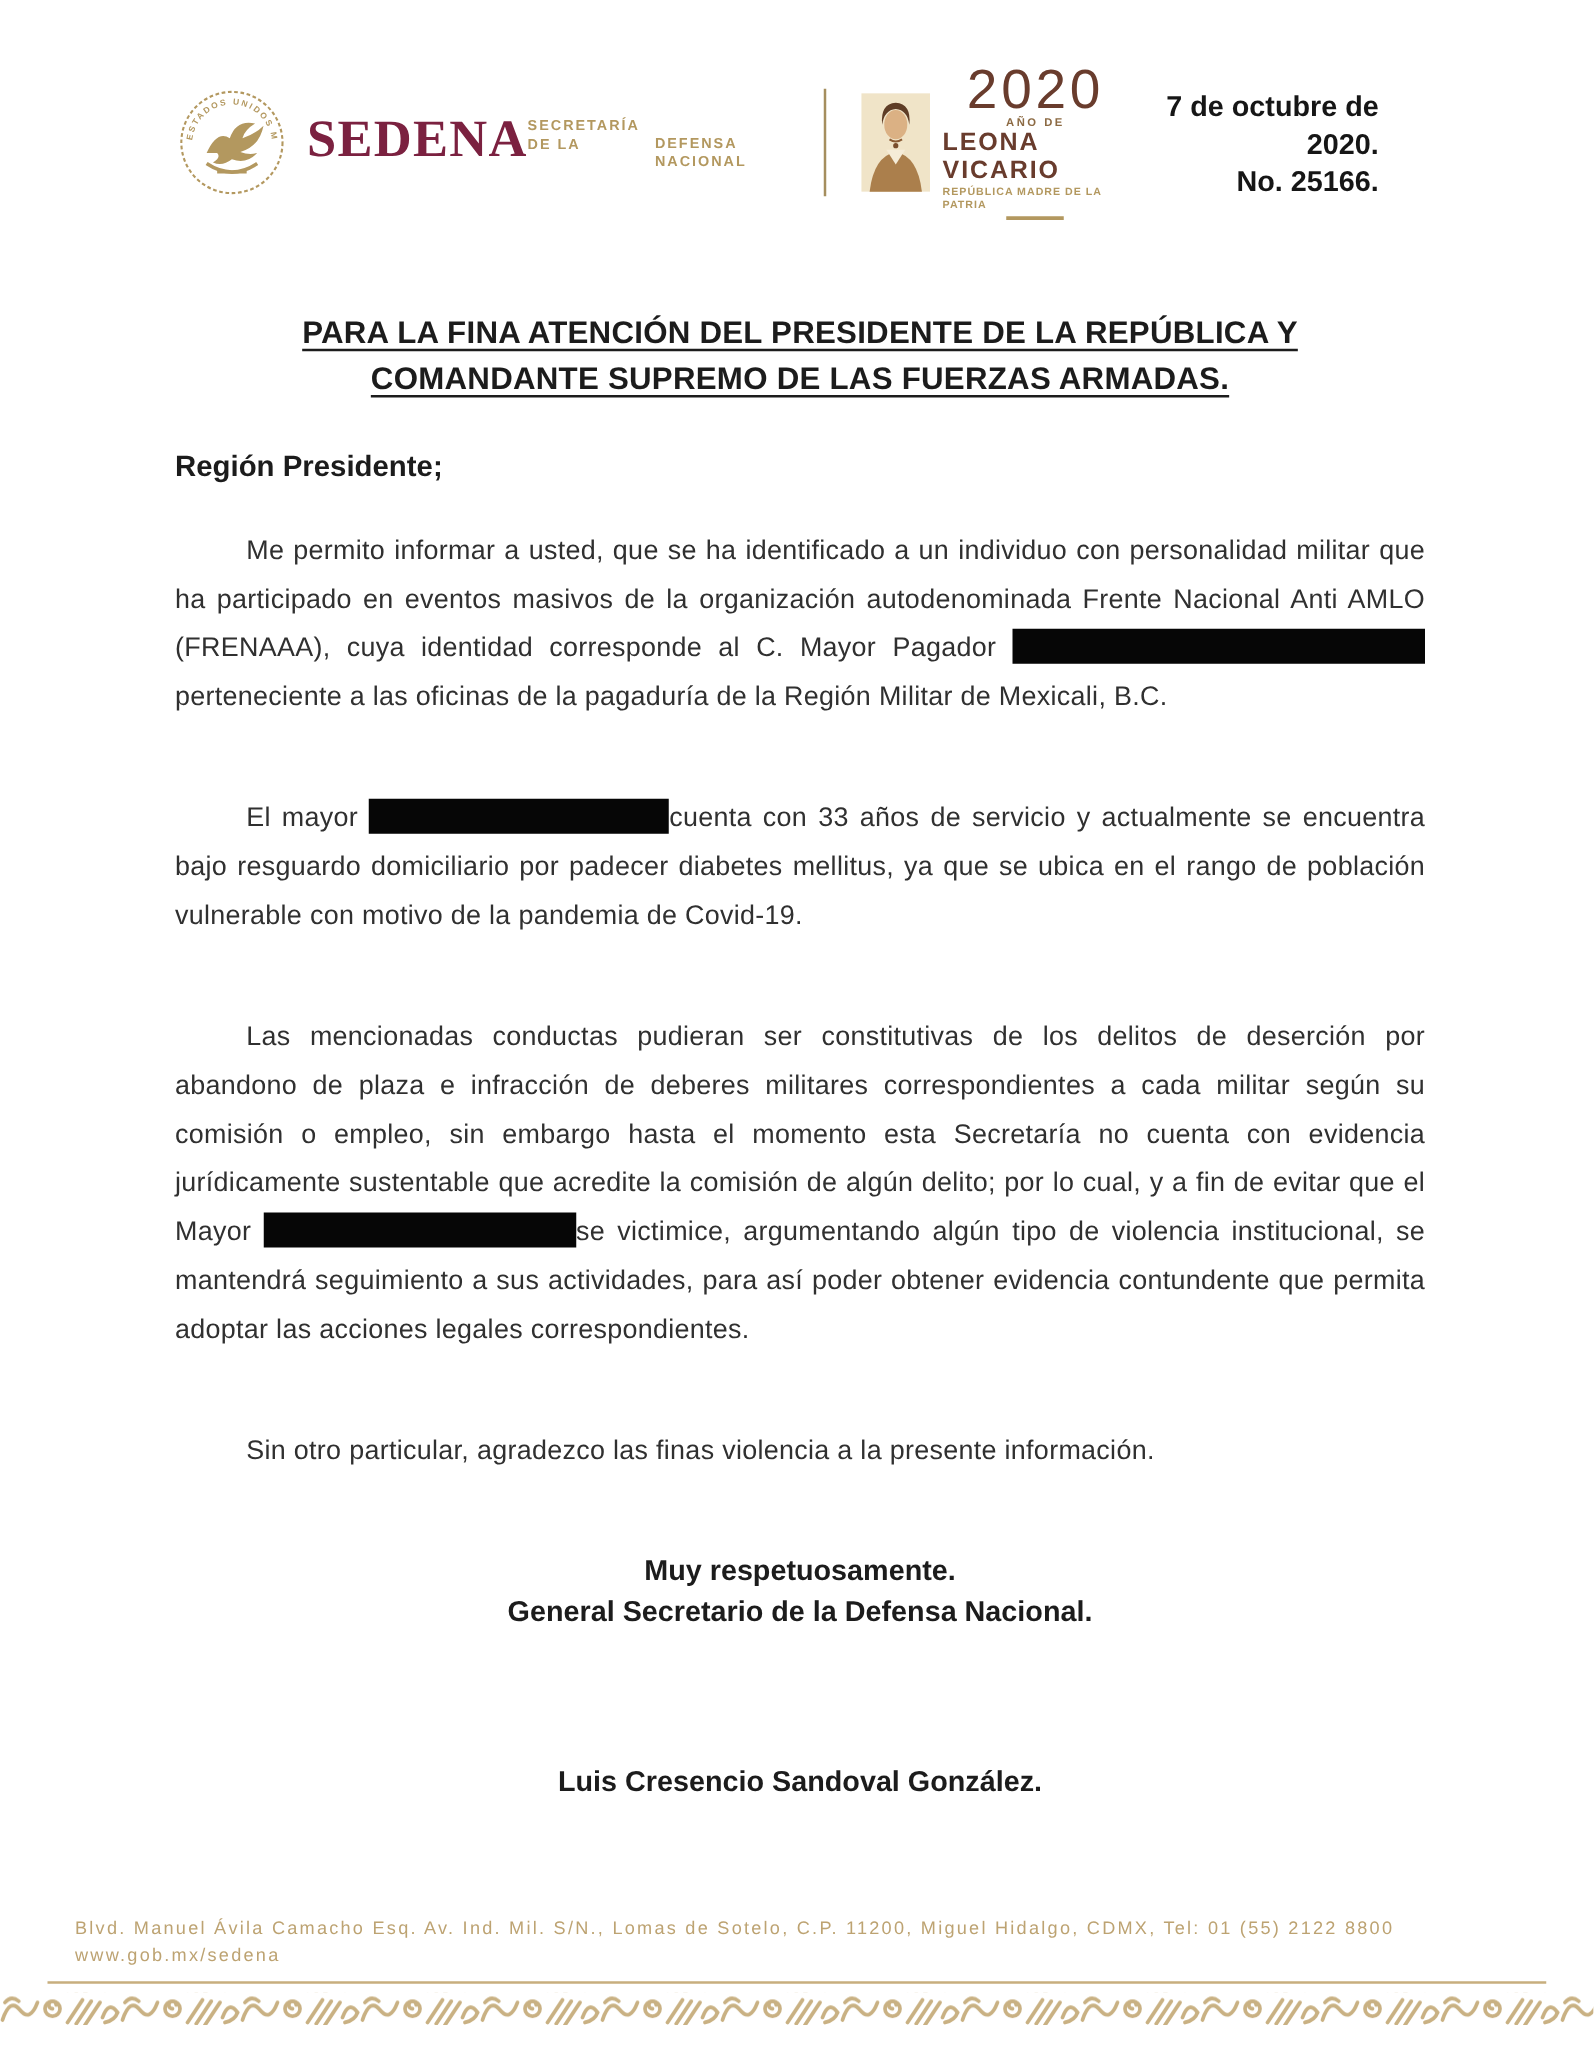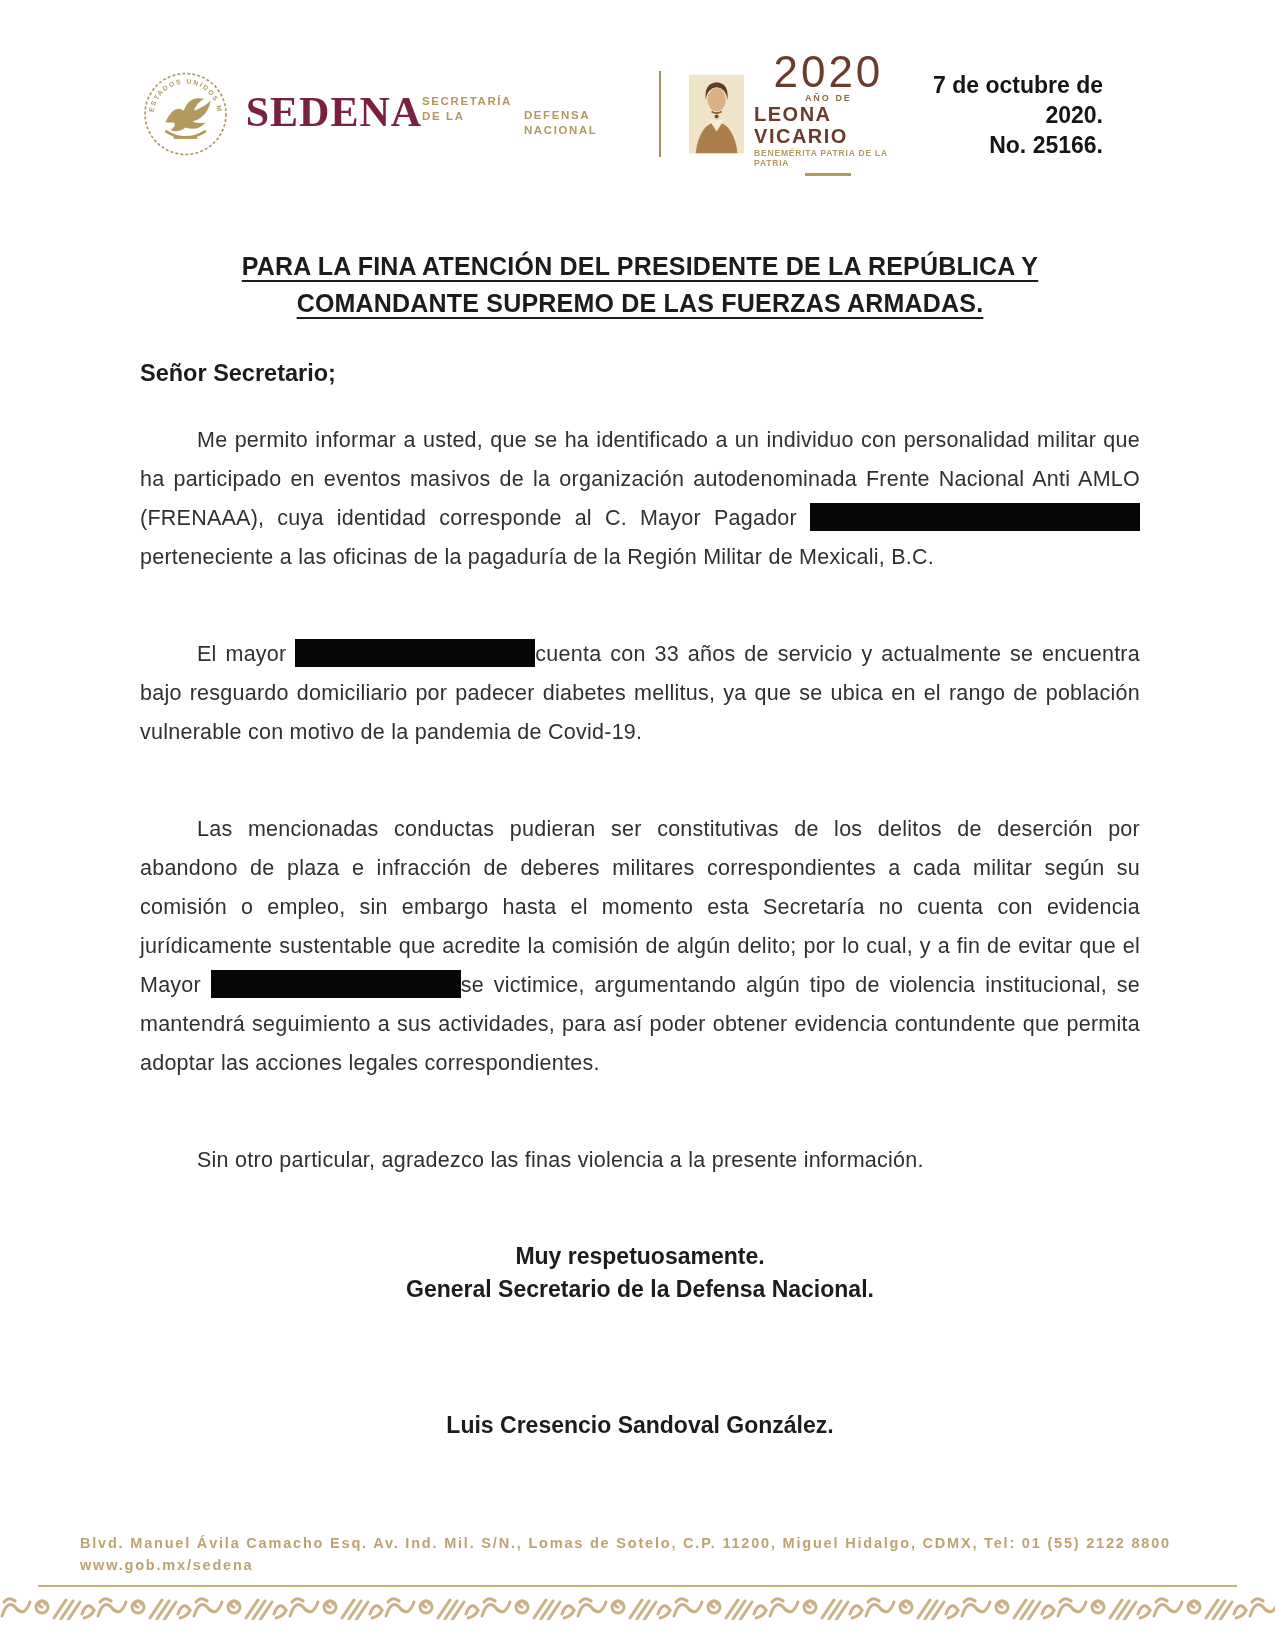--- a/index.html
+++ b/index.html
@@ -42,21 +42,21 @@
   .para { font-size:21.5px; line-height:39px; text-align:justify;
     text-indent:57px; letter-spacing:0.25px; color:#303030; margin:0 0 58px 0; }
   .redaction { display:inline-block; height:28px; background:#060606;
     vertical-align:-6px; }
   .closing { margin-top:60px; text-align:center; font-weight:bold;
     font-size:23px; line-height:33px; color:#1c1c1c; }
   .signature { margin-top:106px; text-align:center; font-weight:bold;
     font-size:23px; color:#1c1c1c; }
   
   .footer { position:absolute; left:0; right:0; bottom:0; }
-  .footer-text { padding:0 80px; color:#bda372; font-weight:bold;
+  .footer-text { padding:0 60px; color:#bda372; font-weight:normal;
     font-size:14.5px; letter-spacing:1.8px; line-height:22px; }
   .footer-rule { border:none; border-top:2px solid #c7ae7e; margin:9px 38px 7px 38px; }
   .band-wrap { width:1275px; height:26px; margin-bottom:30px; }
 </style>
 </head>
 <body>
 
 <div class="page">
 
   <div class="header">
@@ -91,39 +91,39 @@
           <path d="M24,54 h18 l-9,14 Z" fill="#f5ecd8"></path>
           <ellipse cx="33" cy="30" rx="11" ry="14" fill="#dbb184"></ellipse>
           <path d="M20,30 Q18,10 33,9 Q48,10 46,30 Q44,16 33,15 Q22,16 20,30 Z" fill="#5f3d26"></path>
           <path d="M27,44 q6,4 12,0" stroke="#8a5a33" stroke-width="2" fill="none"></path>
           <circle cx="33" cy="50" r="2.5" fill="#7a4e2c"></circle>
         </svg>
         <div class="year-text">
           <div class="year-2020">2020</div>
           <div class="year-preface">AÑO DE</div>
           <div class="year-person">LEONA VICARIO</div>
-          <div class="year-epithet">BENEMÉRITA PATRIA DE LA PATRIA</div>
+          <div class="year-epithet">REPÚBLICA MADRE DE LA PATRIA</div>
           <div class="year-bar"></div>
         </div>
       </div>
     </div>
 
     <div class="date-block">
       <div>7 de octubre de 2020.</div>
       <div>No. 25166.</div>
     </div>
   </div>
 
   <div class="content">
     <div class="title-wrap">
         <div class="title-line">PARA LA FINA ATENCIÓN DEL PRESIDENTE DE LA REPÚBLICA Y</div>
         <div class="title-line">COMANDANTE SUPREMO DE LAS FUERZAS ARMADAS.</div>
       </div>
 
-    <div class="salutation">Señor Secretario;</div>
+    <div class="salutation">Región Presidente;</div>
 
     <div class="paras">
         <p class="para">Me permito informar a usted, que se ha identificado a un individuo con personalidad militar que ha participado en eventos masivos de la organización autodenominada Frente Nacional Anti AMLO (FRENAAA), cuya identidad corresponde al C. Mayor Pagador <span class="redaction" style="width: 330px;"></span>perteneciente a las oficinas de la pagaduría de la Región Militar de Mexicali, B.C.</p>
         <p class="para">El mayor <span class="redaction" style="width: 240px;"></span>cuenta con 33 años de servicio y actualmente se encuentra bajo resguardo domiciliario por padecer diabetes mellitus, ya que se ubica en el rango de población vulnerable con motivo de la pandemia de Covid-19.</p>
         <p class="para">Las mencionadas conductas pudieran ser constitutivas de los delitos de deserción por abandono de plaza e infracción de deberes militares correspondientes a cada militar según su comisión o empleo, sin embargo hasta el momento esta Secretaría no cuenta con evidencia jurídicamente sustentable que acredite la comisión de algún delito; por lo cual, y a fin de evitar que el Mayor <span class="redaction" style="width: 250px;"></span>se victimice, argumentando algún tipo de violencia institucional, se mantendrá seguimiento a sus actividades, para así poder obtener evidencia contundente que permita adoptar las acciones legales correspondientes.</p>
         <p class="para">Sin otro particular, agradezco las finas violencia a la presente información.</p>
       </div>
 
     <div class="closing">
       <div>Muy respetuosamente.</div>

